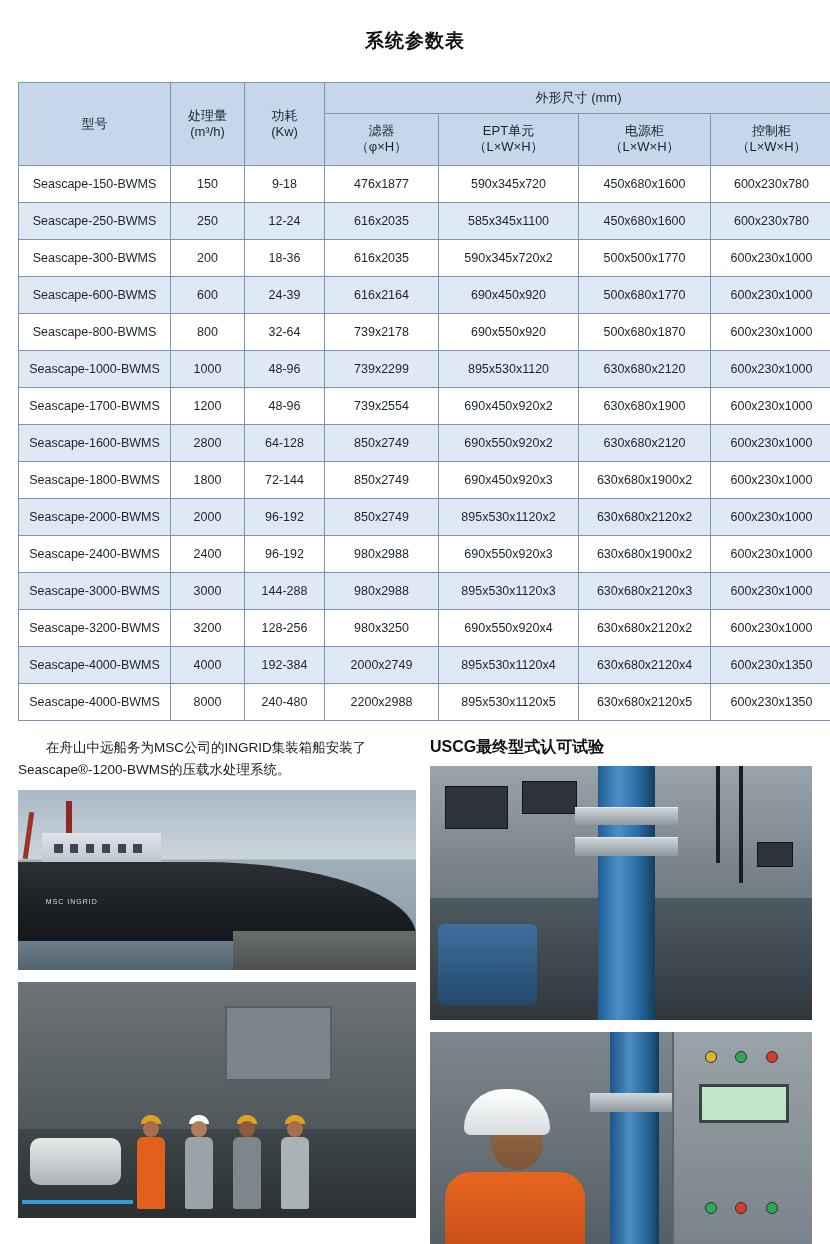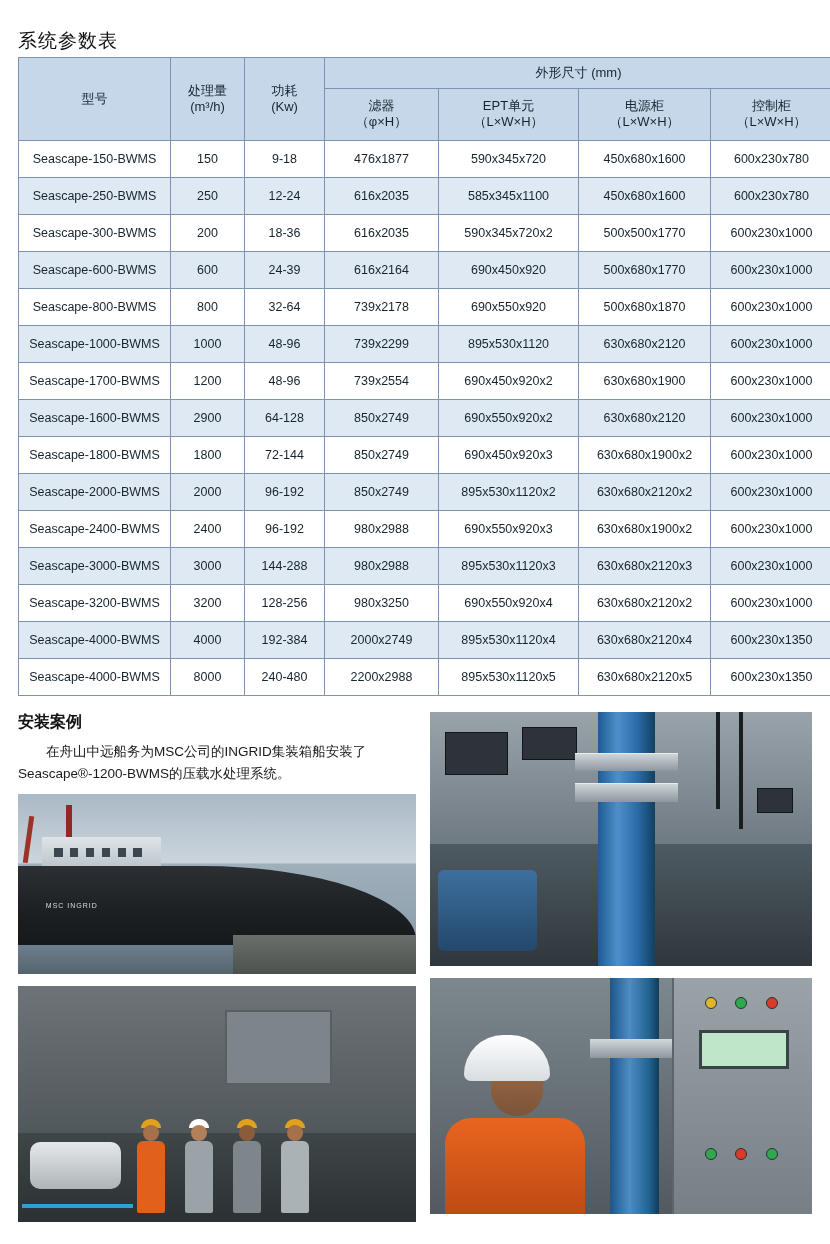--- a/index.html
+++ b/index.html
@@ -15,25 +15,25 @@
     overflow: hidden;
   }
   .page {
     position: relative;
     width: 830px;
     height: 1244px;
     box-sizing: border-box;
     padding: 0 18px;
   }
   .page-title {
-    text-align: left;
+    text-align: center;
     font-size: 19px;
-    font-weight: normal;
+    font-weight: bold;
     color: #111;
-    margin: 28px 0 3px 0;
+    margin: 28px 0 28px 0;
     letter-spacing: 1px;
   }
   table.spec {
     width: 794px;
     border-collapse: collapse;
     table-layout: fixed;
     font-size: 12.5px;
   }
   table.spec th, table.spec td {
     border: 1px solid #7d93b4;
@@ -373,21 +373,21 @@
           <td>Seascape-1700-BWMS</td>
           <td>1200</td>
           <td>48-96</td>
           <td>739x2554</td>
           <td>690x450x920x2</td>
           <td>630x680x1900</td>
           <td>600x230x1000</td>
         </tr>
         <tr class="even">
           <td>Seascape-1600-BWMS</td>
-          <td>2900</td>
+          <td>2800</td>
           <td>64-128</td>
           <td>850x2749</td>
           <td>690x550x920x2</td>
           <td>630x680x2120</td>
           <td>600x230x1000</td>
         </tr>
         <tr class="odd">
           <td>Seascape-1800-BWMS</td>
           <td>1800</td>
           <td>72-144</td>
@@ -449,21 +449,20 @@
           <td>895x530x1120x5</td>
           <td>630x680x2120x5</td>
           <td>600x230x1350</td>
         </tr>
       </tbody>
   </table>
 
   <div class="lower">
 
     <div class="col-left">
-      <div class="section-title">安装案例</div>
       <p class="body-text">在舟山中远船务为MSC公司的INGRID集装箱船安装了Seascape®-1200-BWMS的压载水处理系统。</p>
 
       <div class="photo ph-ship">
         <div class="sky"></div>
         <div class="crane"></div>
         <div class="mast"></div>
         <div class="deckhouse"></div>
         <div class="win" style="left:9%"></div>
         <div class="win" style="left:13%"></div>
         <div class="win" style="left:17%"></div>
@@ -499,20 +498,21 @@
         </div>
         <div class="person" style="left:66%">
           <div class="helmet" style="background:#e0a21c"></div>
           <div class="head" style="background:#a4714c"></div>
           <div class="body" style="background:#aab2b6"></div>
         </div>
       </div>
     </div>
 
     <div class="col-right">
+      <div class="section-title">USCG最终型式认可试验</div>
 
       <div class="photo ph-rig">
         <div class="wall"></div>
         <div class="floor"></div>
         <div class="box" style="left:4%;  top:8%;  width:16%; height:16%;"></div>
         <div class="box" style="left:24%; top:6%;  width:14%; height:12%;"></div>
         <div class="box" style="right:5%; top:30%; width:9%;  height:9%;"></div>
         <div class="pipe"></div>
         <div class="flange f1"></div>
         <div class="flange f2"></div>

